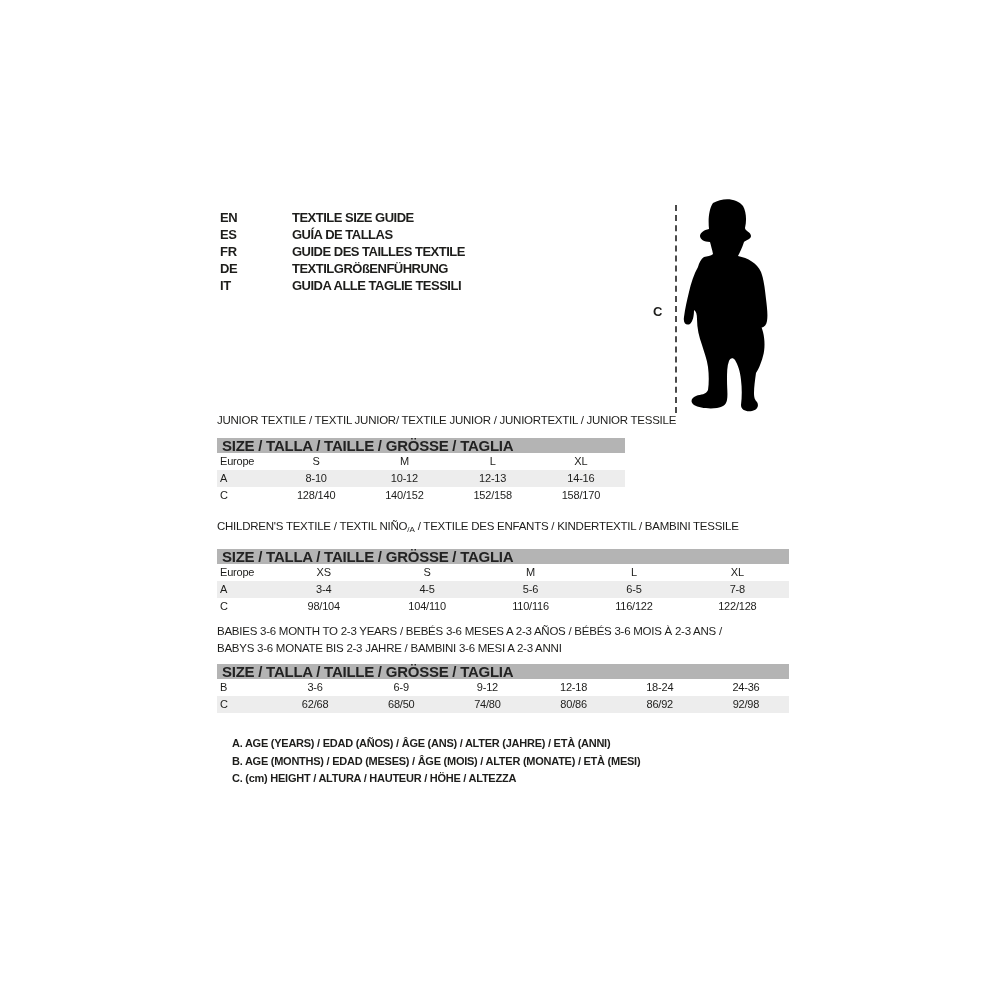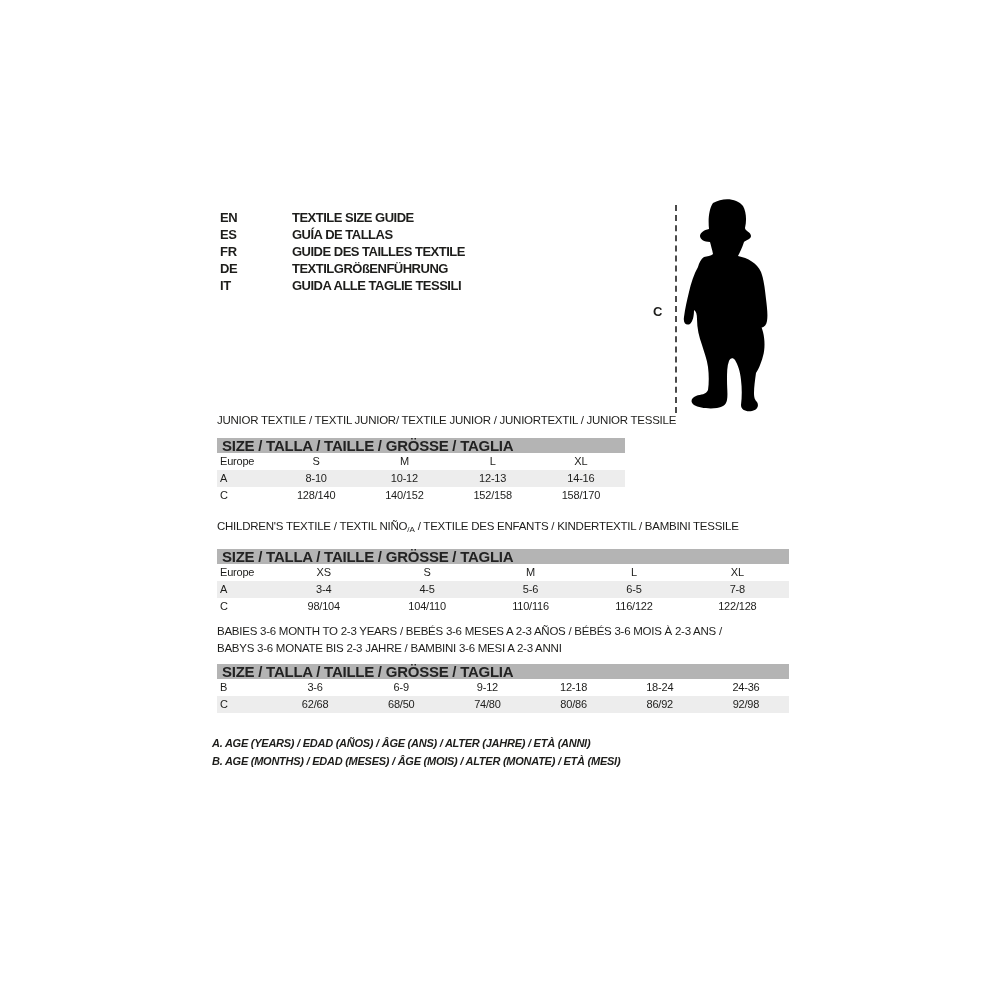--- a/index.html
+++ b/index.html
@@ -68,21 +68,21 @@
   }
   .trow{
     display:flex; height:17px; line-height:17px;
     font-size:11px; letter-spacing:-0.2px;
   }
   .trow.shaded{background:var(--row_shaded_bg);}
   .rlabel{width:55px; padding-left:3px; text-align:left;}
   .cell{flex:1; text-align:center;}
 
   
-  .legend{position:absolute; left:212px; top:735px;font-style:italic;}
+  .legend{position:absolute; left:232px; top:735px;}
   .legend-line{
     font-weight:700; font-size:11px; letter-spacing:-0.25px;
     line-height:17.5px; white-space:nowrap;
   }
 </style>
 </head>
 <body>
 
 <div class="canvas">
 
@@ -239,15 +239,16 @@
           <span class="cell">80/86</span>
           <span class="cell">86/92</span>
           <span class="cell">92/98</span>
         </div>
       </div>
   </section>
 
   <section class="legend">
       <div class="legend-line">A. AGE (YEARS) / EDAD (AÑOS) / ÂGE (ANS) / ALTER (JAHRE) / ETÀ (ANNI)</div>
       <div class="legend-line">B. AGE (MONTHS) / EDAD (MESES) / ÂGE (MOIS) / ALTER (MONATE) / ETÀ (MESI)</div>
+      <div class="legend-line">C. (cm) HEIGHT / ALTURA / HAUTEUR / HÖHE / ALTEZZA</div>
     </section>
 
 </div>
 
 </body></html>

